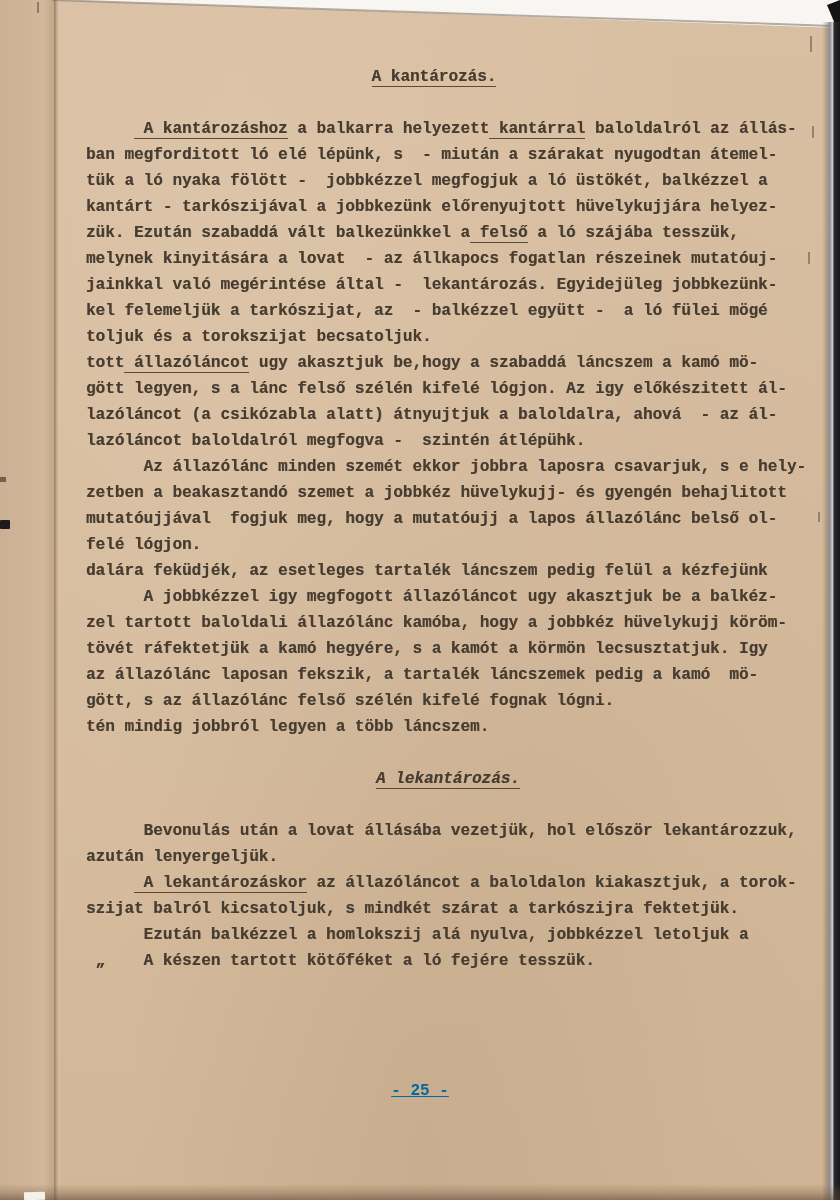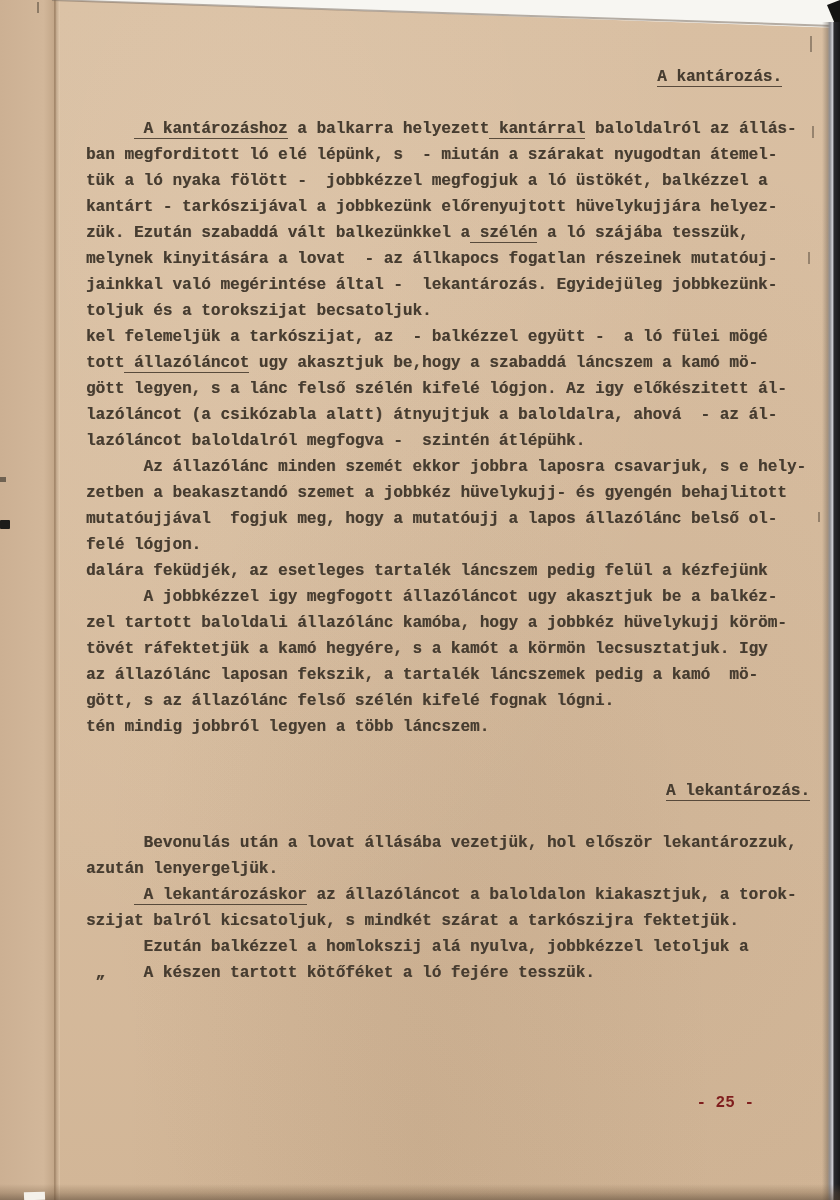--- a/index.html
+++ b/index.html
@@ -70,25 +70,25 @@
   
   .text-body{
     position:absolute;left:86px;top:64px;width:724px;
   }
   .line{
     height:26px;line-height:26px;white-space:pre;
     font-size:16px;font-weight:700;
     color:#463c30;
     text-shadow:0.4px 0.4px 0.6px rgba(70,58,46,0.55);
   }
-  .line.center{text-align:right;}
+  .line.center{text-align:center;}
   .u{border-bottom:1.7px solid rgba(70,58,46,0.88);}
   .line[data-name="document-title"]{padding-right:28px;}
-  .line[data-name="section-heading"]{margin-top:12px;}
-  .line[data-name="page-number"]{padding-right:56px;color:#7f1d1d;text-shadow:none;}
+  .line[data-name="section-heading"]{font-style:italic;}
+  .line[data-name="page-number"]{padding-right:56px;color:#0369a1;text-shadow:none;text-decoration:underline;}
 </style>
 </head>
 <body data-name="scanned-document">
 
 <div class="page" data-name="document-page"></div>
 <div class="left-strip" data-name="left-page-fold-strip"></div>
 <div class="fold-line" data-name="fold-crease"></div>
 <div class="top-white" data-name="scanner-background-top"></div>
 <div class="top-edge-shadow" data-name="page-top-edge"></div>
 <div class="corner-black" data-name="scanner-corner-shadow"></div>
@@ -103,25 +103,25 @@
 <div class="margin-tick mt3" data-name="margin-scan-mark"></div>
 <div class="margin-tick mt4" data-name="margin-scan-mark"></div>
 
 <div class="text-body" data-name="text-body">
     <div class="line center" data-name="document-title"><span class="u" data-name="document-title-text">A kantározás.</span></div>
     <div class="line" data-name="blank-line"></div>
     <div class="line" data-name="text-line"><span data-name="text-segment">     </span><span class="u" data-name="underlined-text"> A kantározáshoz</span><span data-name="text-segment"> a balkarra helyezett</span><span class="u" data-name="underlined-text"> kantárral</span><span data-name="text-segment"> baloldalról az állás-</span></div>
     <div class="line" data-name="text-line"><span data-name="text-segment">ban megforditott ló elé lépünk, s  - miután a szárakat nyugodtan átemel-</span></div>
     <div class="line" data-name="text-line"><span data-name="text-segment">tük a ló nyaka fölött -  jobbkézzel megfogjuk a ló üstökét, balkézzel a</span></div>
     <div class="line" data-name="text-line"><span data-name="text-segment">kantárt - tarkószijával a jobbkezünk előrenyujtott hüvelykujjára helyez-</span></div>
-    <div class="line" data-name="text-line"><span data-name="text-segment">zük. Ezután szabaddá vált balkezünkkel a</span><span class="u" data-name="underlined-text"> szélén</span><span data-name="text-segment"> a ló szájába tesszük,</span></div>
+    <div class="line" data-name="text-line"><span data-name="text-segment">zük. Ezután szabaddá vált balkezünkkel a</span><span class="u" data-name="underlined-text"> felső</span><span data-name="text-segment"> a ló szájába tesszük,</span></div>
     <div class="line" data-name="text-line"><span data-name="text-segment">melynek kinyitására a lovat  - az állkapocs fogatlan részeinek mutatóuj-</span></div>
     <div class="line" data-name="text-line"><span data-name="text-segment">jainkkal való megérintése által -  lekantározás. Egyidejüleg jobbkezünk-</span></div>
+    <div class="line" data-name="text-line"><span data-name="text-segment">kel felemeljük a tarkószijat, az  - balkézzel együtt -  a ló fülei mögé</span></div>
     <div class="line" data-name="text-line"><span data-name="text-segment">toljuk és a torokszijat becsatoljuk.</span></div>
-    <div class="line" data-name="text-line"><span data-name="text-segment">kel felemeljük a tarkószijat, az  - balkézzel együtt -  a ló fülei mögé</span></div>
     <div class="line" data-name="text-line"><span data-name="text-segment">tott</span><span class="u" data-name="underlined-text"> állazóláncot</span><span data-name="text-segment"> ugy akasztjuk be,hogy a szabaddá láncszem a kamó mö-</span></div>
     <div class="line" data-name="text-line"><span data-name="text-segment">gött legyen, s a lánc felső szélén kifelé lógjon. Az igy előkészitett ál-</span></div>
     <div class="line" data-name="text-line"><span data-name="text-segment">lazóláncot (a csikózabla alatt) átnyujtjuk a baloldalra, ahová  - az ál-</span></div>
     <div class="line" data-name="text-line"><span data-name="text-segment">lazóláncot baloldalról megfogva -  szintén átlépühk.</span></div>
     <div class="line" data-name="text-line"><span data-name="text-segment">      Az állazólánc minden szemét ekkor jobbra laposra csavarjuk, s e hely-</span></div>
     <div class="line" data-name="text-line"><span data-name="text-segment">zetben a beakasztandó szemet a jobbkéz hüvelykujj- és gyengén behajlitott</span></div>
     <div class="line" data-name="text-line"><span data-name="text-segment">mutatóujjával  fogjuk meg, hogy a mutatóujj a lapos állazólánc belső ol-</span></div>
     <div class="line" data-name="text-line"><span data-name="text-segment">felé lógjon.</span></div>
     <div class="line" data-name="text-line"><span data-name="text-segment">dalára feküdjék, az esetleges tartalék láncszem pedig felül a kézfejünk</span></div>
     <div class="line" data-name="text-line"><span data-name="text-segment">      A jobbkézzel igy megfogott állazóláncot ugy akasztjuk be a balkéz-</span></div>

